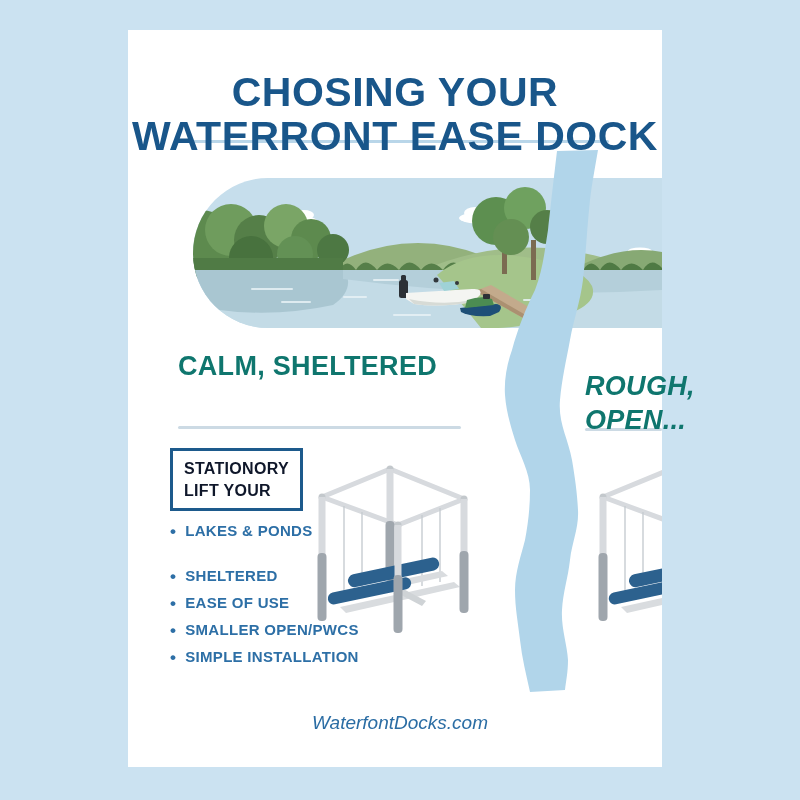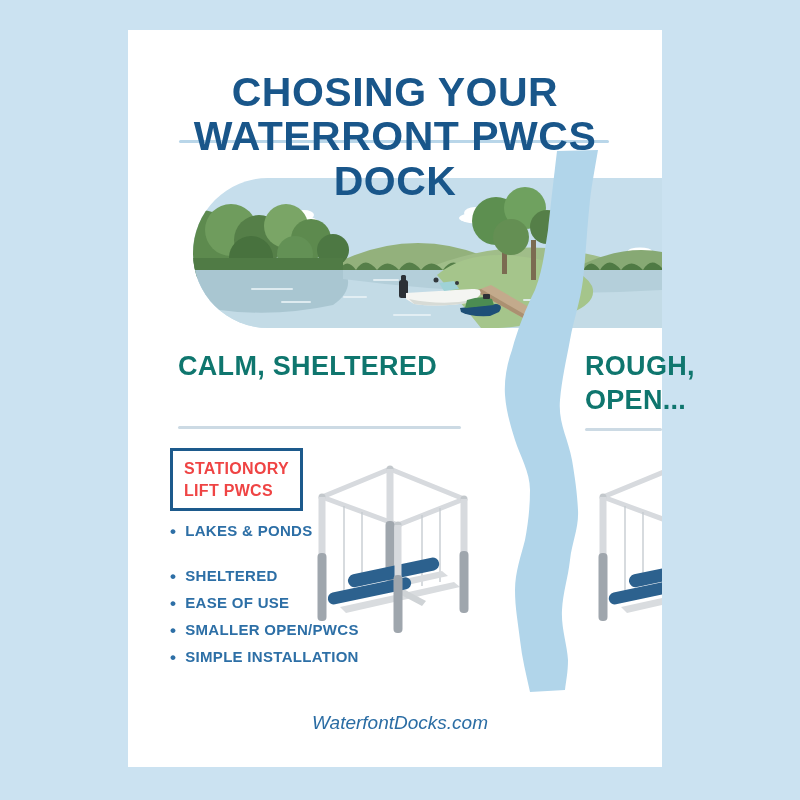--- a/index.html
+++ b/index.html
@@ -29,27 +29,27 @@
   .landscape svg{display:block;}
   .ribbon{
     position:absolute;left:370px;top:118px;width:120px;height:550px;z-index:4;
   }
   .heading{
     position:absolute;color:#0f766e;font-weight:bold;font-size:27px;
     line-height:1.25;letter-spacing:.3px;z-index:5;
   }
   .heading span{display:block;}
   .heading-left{left:50px;top:320px;}
-  .heading-right{left:457px;top:320px;white-space:nowrap;}
+  .heading-right{left:457px;top:340px;white-space:nowrap;font-style:italic;}
   .divider{position:absolute;height:3px;background:#ccdae4;border-radius:2px;z-index:2;}
   .divider-left{left:50px;top:396px;width:283px;}
   .divider-right{left:457px;top:398px;width:77px;}
   .badge{
     position:absolute;left:42px;top:418px;border:3px solid #1d5a8c;
-    padding:7px 11px;color:#ef4444;font-weight:bold;font-size:16px;
+    padding:7px 11px;color:#0f172a;font-weight:bold;font-size:16px;
     line-height:1.35;letter-spacing:.3px;background:#ffffff;z-index:5;
   }
   .badge span{display:block;}
   .bullets{
     position:absolute;left:42px;top:492px;margin:0;padding:0;list-style:none;
     color:#2d6fa6;font-weight:bold;font-size:15px;z-index:5;
   }
   .bullets li{display:flex;align-items:center;gap:9px;margin-bottom:9px;letter-spacing:.3px;line-height:18px;}
   .bullets li.gap{margin-bottom:27px;}
   .bullets .dot{font-size:17px;line-height:1;}
@@ -61,21 +61,21 @@
     color:#2b6da4;font-size:19px;z-index:3;font-style:italic;
   }
 </style>
 </head>
 <body>
 
 <div class="card">
 
   <div class="title">
     <span>CHOSING YOUR</span>
-    <span>WATERRONT PWCS DOCK</span>
+    <span>WATERRONT EASE DOCK</span>
   </div>
   <div class="title-rule"></div>
 
   <div class="landscape">
     <svg viewBox="0 0 469 150" width="469" height="150">
       <rect width="469" height="150" fill="#c6deec"></rect>
       <g fill="#ffffff">
         <ellipse cx="100" cy="43" rx="24" ry="6"></ellipse>
           <ellipse cx="92" cy="38" rx="11" ry="6"></ellipse>
           <ellipse cx="111" cy="37" rx="10" ry="5"></ellipse>
@@ -161,21 +161,21 @@
   <div class="divider divider-left"></div>
 
   <div class="heading heading-right">
     <span>ROUGH,</span>
     <span>OPEN...</span>
   </div>
   <div class="divider divider-right"></div>
 
   <div class="badge">
     <span>STATIONORY</span>
-    <span>LIFT PWCS</span>
+    <span>LIFT YOUR</span>
   </div>
 
   <ul class="bullets">
     <li class="gap">
         <span class="dot">•</span>
         <span>LAKES &amp; PONDS</span>
       </li>
     <li>
         <span class="dot">•</span>
         <span>SHELTERED</span>

